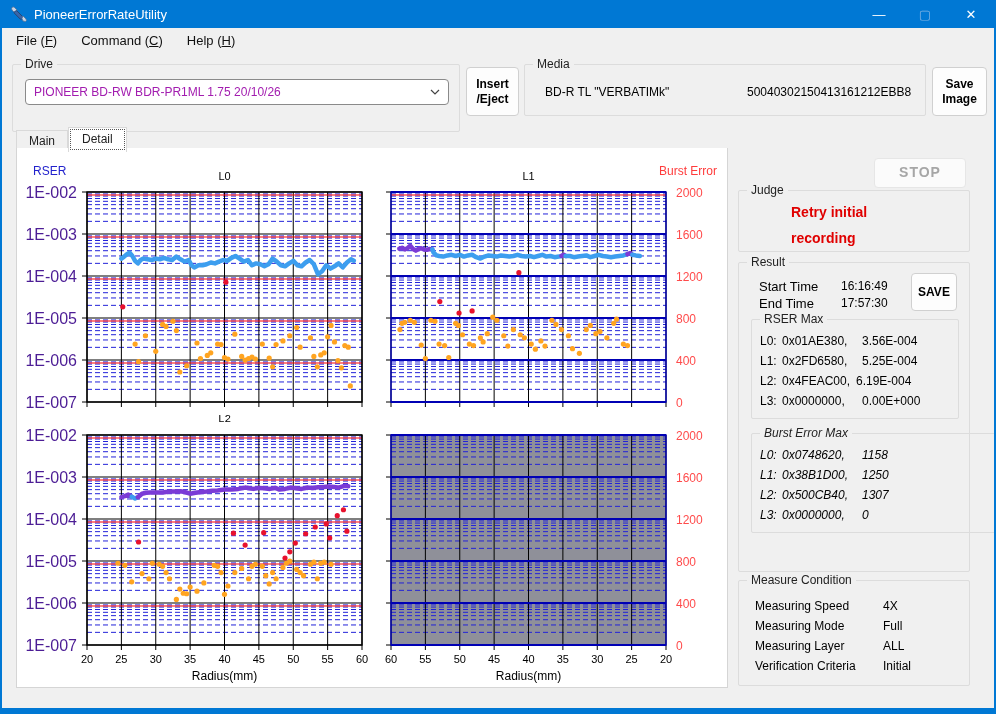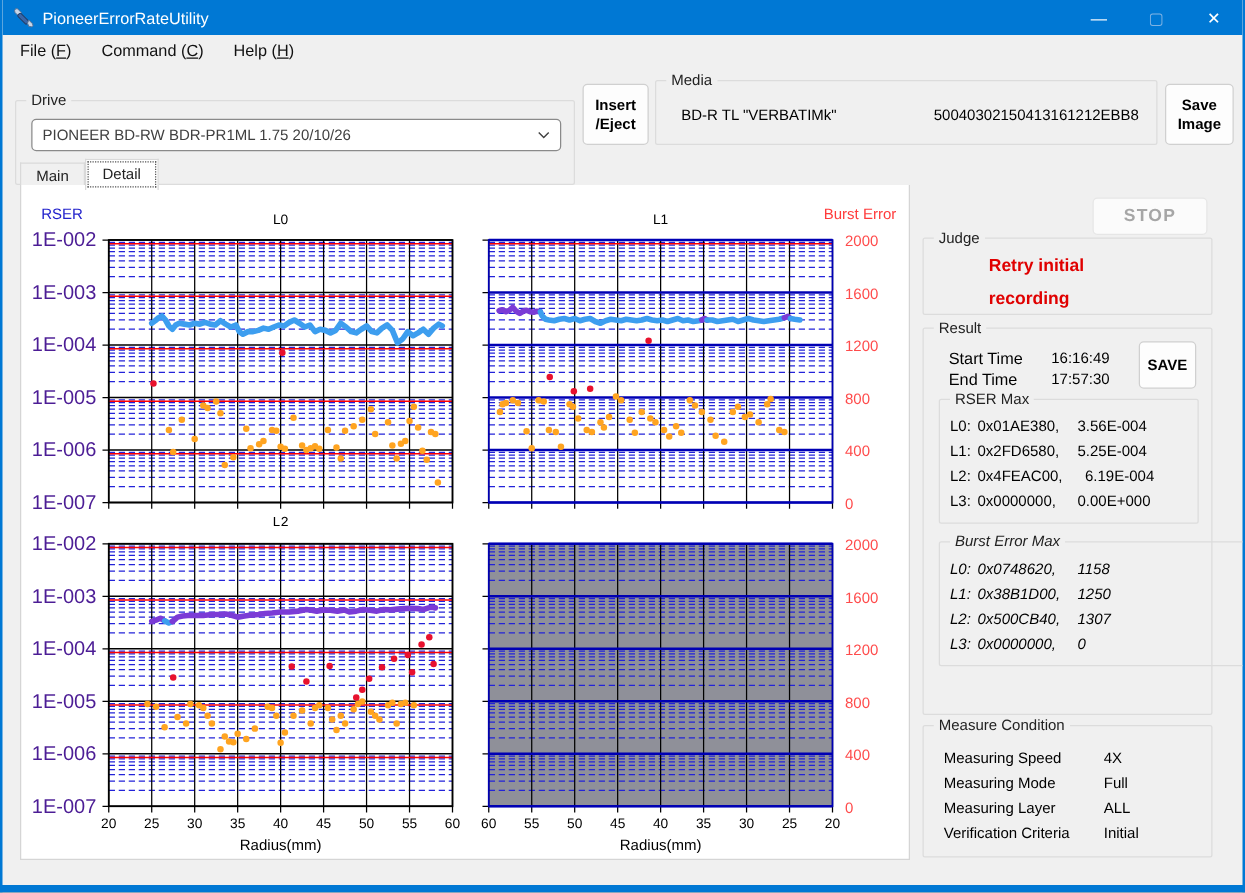--- a/index.html
+++ b/index.html
@@ -15,21 +15,21 @@
   .winbtn.max { color:#7FB3E3; }
   
   .menubar { position:absolute; left:0; top:28px; right:0; height:24px; display:flex; align-items:center; font-size:13px; color:#111; }
   .menu-item { padding:2px 10px; margin-left:4px; }
   .menu-item u { text-decoration:underline; }
   
   .groupbox { position:absolute; border:1px solid #DCDCDC; border-radius:2px; }
   .groupbox > .gb-label { position:absolute; top:-8px; left:8px; background:#F0F0F0; padding:0 4px; font-size:12px; color:#222; }
   
   .combo { position:absolute; left:12px; top:22px; right:10px; height:26px; background:#fff; border:1px solid #8A8A8A; border-radius:4px;
-    display:flex; align-items:center; font-size:12px; padding:0 24px 0 8px; color:#404040; }
+    display:flex; align-items:center; font-size:12px; padding:0 24px 0 8px; color:#a21caf; }
   .combo .chev { position:absolute; right:8px; top:8px; width:10px; height:8px; }
   .btn { position:absolute; background:#FDFDFD; border:1px solid #D0D0D0; border-radius:4px; display:flex; flex-direction:column;
     align-items:center; justify-content:center; font-size:12px; font-weight:bold; color:#000; line-height:1.25; }
   .btn.disabled { color:#A6A6A6; background:#FBFBFB; border-color:#E6E6E6; font-size:14px; letter-spacing:1px; }
   .media-line { position:absolute; top:30px; font-size:12px; color:#000; }
   
   .tabs { position:absolute; left:14px; top:127px; display:flex; align-items:flex-end; }
   .tab { font-size:12px; padding:3px 12px 4px; border:1px solid #D9D9D9; border-bottom:none; background:#F0F0F0; color:#222; margin-right:0px; }
   .tab.active { background:#fff; outline:1px dotted #555; outline-offset:-3px; padding:4px 13px 6px; position:relative; z-index:3; }
   
@@ -66,21 +66,21 @@
       <div class="winbtn">✕</div>
     </div>
   </div>
 
   <div class="menubar" id="menubar">
       <div class="menu-item">File (<u>F</u>)</div>
       <div class="menu-item">Command (<u>C</u>)</div>
       <div class="menu-item">Help (<u>H</u>)</div>
     </div>
 
-  <div class="groupbox" style="left:10px; top:80px; width:448px; height:68px;">
+  <div class="groupbox" style="left:10px; top:64px; width:448px; height:68px;">
     <span class="gb-label">Drive</span>
     <div class="combo" style="top:14px;">
       <span>PIONEER BD-RW BDR-PR1ML 1.75 20/10/26</span>
       <svg class="chev" viewBox="0 0 10 8">
           <polyline points="1,2 5,6 9,2" fill="none" stroke="#444" stroke-width="1.2"></polyline>
         </svg>
     </div>
   </div>
 
   <div class="btn" style="left:464px; top:67px; width:53px; height:49px;">
@@ -652,21 +652,21 @@
     <div class="groupbox" style="left:12px; top:56px; width:208px; height:100px;" id="rsermaxbox">
       <span class="gb-label" style="background:#F0F0F0;">RSER Max</span>
     <span class="sub-row" style="left: 8px; top: 14px;">L0:</span>
         <span class="sub-row" style="left: 30px; top: 14px;">0x01AE380,</span>
         <span class="sub-row" style="left: 110px; top: 14px;">3.56E-004</span>
         <span class="sub-row" style="left: 8px; top: 34px;">L1:</span>
         <span class="sub-row" style="left: 30px; top: 34px;">0x2FD6580,</span>
         <span class="sub-row" style="left: 110px; top: 34px;">5.25E-004</span>
         <span class="sub-row" style="left: 8px; top: 54px;">L2:</span>
         <span class="sub-row" style="left: 30px; top: 54px;">0x4FEAC00,</span>
-        <span class="sub-row" style="left: 116px; top: 54px;">6.19E-004</span>
+        <span class="sub-row" style="left: 104px; top: 54px;">6.19E-004</span>
         <span class="sub-row" style="left: 8px; top: 74px;">L3:</span>
         <span class="sub-row" style="left: 30px; top: 74px;">0x0000000,</span>
         <span class="sub-row" style="left: 110px; top: 74px;">0.00E+000</span>
       </div>
     <div class="groupbox" style="left:12px; top:170px; width:252px; height:100px;font-style:italic;" id="burstmaxbox">
       <span class="gb-label" style="background:#F0F0F0;">Burst Error Max</span>
     <span class="sub-row" style="left: 8px; top: 14px;">L0:</span>
         <span class="sub-row" style="left: 30px; top: 14px;">0x0748620,</span>
         <span class="sub-row" style="left: 110px; top: 14px;">1158</span>
         <span class="sub-row" style="left: 8px; top: 34px;">L1:</span>

